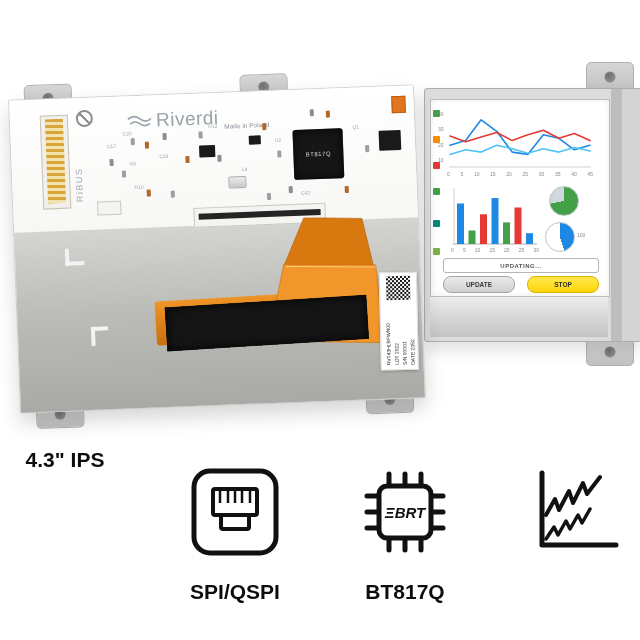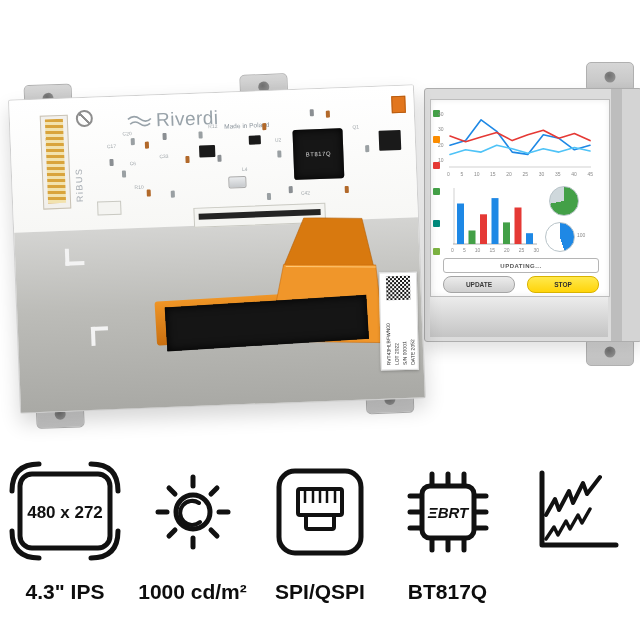--- a/index.html
+++ b/index.html
@@ -263,52 +263,23 @@
         <div class="pasv" style="left: 354px; top: 58px; background: rgb(154, 160, 163);"></div>
         <div class="pasv" style="left: 300px; top: 20px; background: rgb(139, 143, 147);"></div>
         <div class="pasv" style="left: 316px; top: 22px; background: rgb(178, 105, 42);"></div>
         <div class="pasv" style="left: 254px; top: 102px; background: rgb(154, 160, 163);"></div>
       </div>
   </div>
 
   <div class="features">
 
     <div class="feature">
-      <div class="icon-box">
-        <svg width="120" height="110" viewBox="0 0 120 110">
-          <rect x="15" y="17" width="90" height="74" rx="12" fill="none" stroke="#111" stroke-width="5"></rect>
-          <path d="M7,34 Q7,7 34,7" fill="none" stroke="#111" stroke-width="5" stroke-linecap="round"></path>
-          <path d="M86,7 Q113,7 113,34" fill="none" stroke="#111" stroke-width="5" stroke-linecap="round"></path>
-          <path d="M113,74 Q113,101 86,101" fill="none" stroke="#111" stroke-width="5" stroke-linecap="round"></path>
-          <path d="M34,101 Q7,101 7,74" fill="none" stroke="#111" stroke-width="5" stroke-linecap="round"></path>
-          <text x="60" y="61" text-anchor="middle" font-size="17" font-weight="bold" fill="#111">480 x 272</text>
-        </svg>
-      </div>
       <div class="feature-label">4.3" IPS</div>
     </div>
 
-    <div class="feature">
-      <div class="icon-box">
-        <svg width="110" height="110" viewBox="0 0 110 110">
-          <circle cx="55" cy="55" r="17" fill="none" stroke="#111" stroke-width="5"></circle>
-          <path d="M61,46 A12,12 0 1 0 62,65" fill="none" stroke="#111" stroke-width="4" stroke-linecap="round"></path>
-          <g stroke="#111" stroke-width="5" stroke-linecap="round">
-            <line x1="81" y1="55" x2="90" y2="55"></line>
-              <line x2="20" y2="55" x1="29" y1="55"></line>
-            <line x1="55" y1="81" x2="55" y2="90"></line>
-              <line x1="55" y1="29" x2="55" y2="20"></line>
-            <line x1="73" y1="73" x2="79" y2="79"></line>
-              <line x1="37" y1="37" x2="31" y2="31"></line>
-            <line x1="73" y1="37" x2="79" y2="31"></line>
-              <line x1="37" y1="73" x2="31" y2="79"></line>
-          </g>
-        </svg>
-      </div>
-      <div class="feature-label">1000 cd/m²</div>
-    </div>
 
     <div class="feature">
       <div class="icon-box">
         <svg width="110" height="110" viewBox="0 0 110 110">
           <rect x="14" y="14" width="82" height="82" rx="16" fill="none" stroke="#111" stroke-width="5"></rect>
           <rect x="33" y="32" width="44" height="26" rx="2" fill="none" stroke="#111" stroke-width="4"></rect>
           <g stroke="#111" stroke-width="2.5">
             <line x1="40" y1="32" x2="40" y2="46"></line>
               <line x1="48" y1="32" x2="48" y2="46"></line>
             <line x1="55" y1="32" x2="55" y2="46"></line>

